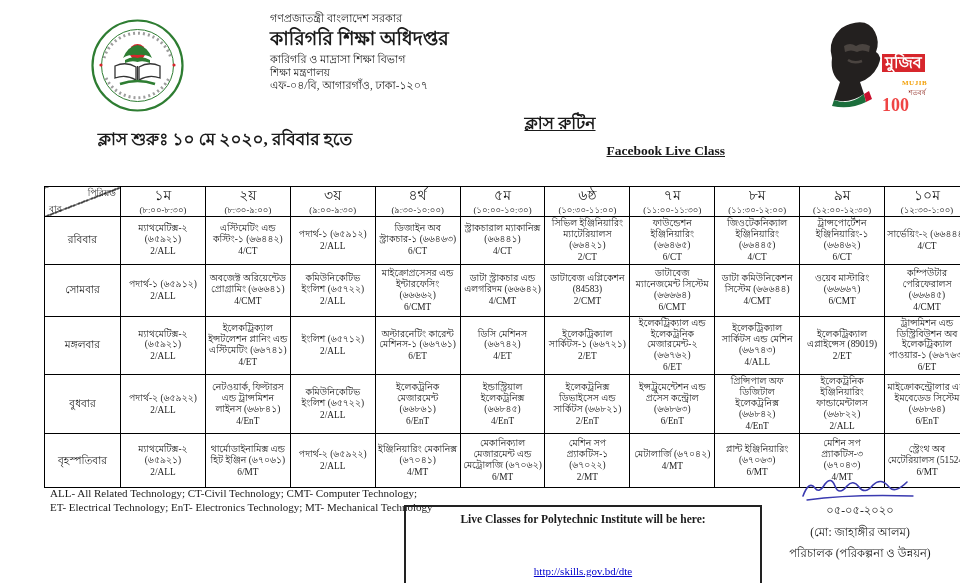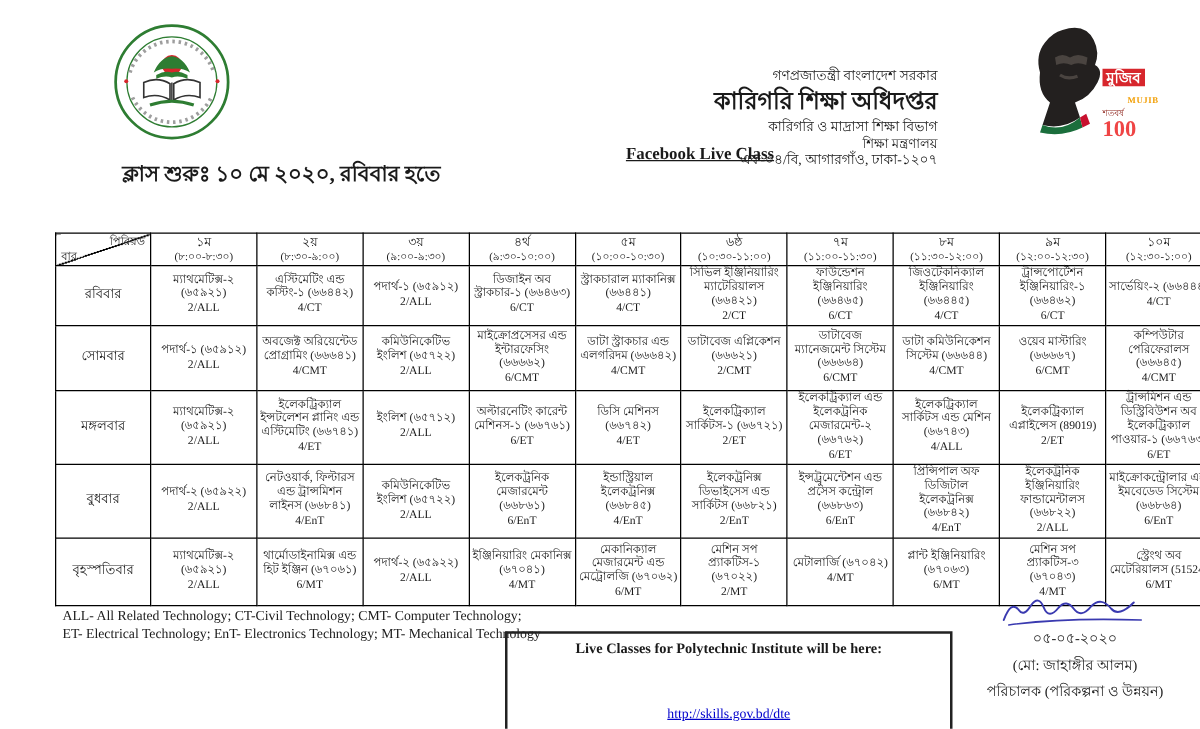--- a/index.html
+++ b/index.html
@@ -3,44 +3,44 @@
 <meta charset="utf-8">
 <style>
   html,body{margin:0;padding:0;}
   body{
     width:960px;height:583px;background:#ffffff;position:relative;
     font-family:"Liberation Serif", serif;color:#1a1a1a;overflow:hidden;
   }
   .abs{position:absolute;}
 
   
-  .gov-block{left:270px;top:12px;width:480px;text-align:right;line-height:1.25;margin-top:43px;}
+  .gov-block{left:270px;top:12px;width:480px;text-align:left;line-height:1.25;}
   .gov-l1{font-size:11px;}
   .gov-l2{font-size:19px;font-weight:bold;margin:1px 0 2px 0;}
   .gov-l3{font-size:11px;}
   .gov-l4{font-size:10.5px;}
   .gov-l5{font-size:11px;}
 
   
   .start-note{left:55px;top:126px;width:340px;text-align:center;font-size:17px;font-weight:bold;}
   .routine-head{left:395px;top:110px;width:330px;text-align:center;}
   .routine-title{font-size:17px;font-weight:bold;text-decoration:underline;}
   .routine-sub{font-size:9.5px;font-weight:bold;margin-top:5px;}
-  .fb-live{font-size:13.5px;font-weight:bold;text-decoration:underline;margin-top:5px;}
+  .fb-live{font-size:13.5px;font-weight:bold;text-decoration:underline;margin-top:5px;text-align:right;}
 
   
   .tbl-wrap{left:44px;top:186px;}
   table{border-collapse:collapse;table-layout:fixed;width:926px;}
   th,td{border:1px solid #000;text-align:center;vertical-align:middle;
         padding:1px 2px;font-weight:normal;font-size:9.3px;line-height:1.18;}
   col.daycol{width:76px;}
   tr.hdr{height:26px;}
   tr.r0{height:47px;} tr.r1{height:52px;} tr.r2{height:57px;}
   tr.r3{height:57px;} tr.r4{height:54px;}
-  .p-name{font-size:10px;}
+  .p-name{font-size:14px;}
   .p-time{font-size:8.6px;}
   .day-cell{font-size:10.5px;}
   .grp{margin-top:1px;}
   
   th.corner{position:relative;padding:0;
     background:linear-gradient(to bottom right,transparent calc(50% - 0.6px),#000 calc(50% - 0.6px),#000 calc(50% + 0.6px),transparent calc(50% + 0.6px));}
   .corner-top{position:absolute;top:1px;right:4px;font-size:9px;}
   .corner-bottom{position:absolute;bottom:1px;left:4px;font-size:9px;}
 
   
@@ -54,23 +54,23 @@
   .sig-svg{display:block;margin:0 auto;}
   .sig-date{font-size:11.5px;margin-top:-4px;}
   .sig-name{font-size:11.5px;margin-top:3px;}
   .sig-desig{font-size:11.5px;margin-top:2px;}
 
   
   .dte-logo{left:90px;top:18px;}
   .mujib-logo{left:820px;top:16px;width:132px;height:92px;}
   .mujib-art{position:absolute;left:0;top:0;}
   .mujib-txt{position:absolute;left:62px;top:38px;width:70px;line-height:1;}
-  .mujib-bn{display:inline-block;background:#d7262c;color:#fff;font-size:12px;font-weight:bold;padding:1px 3px;}
+  .mujib-bn{display:inline-block;background:#d7262c;color:#fff;font-size:16px;font-weight:bold;padding:1px 3px;}
   .mujib-en{color:#f29f05;font-size:7px;font-weight:bold;letter-spacing:0.5px;padding-left:20px;}
-  .mujib-sh{color:#8a1e15;font-size:7px;display:block;margin-top:2px;}
+  .mujib-sh{color:#8a1e15;font-size:7px;display:block;margin-top:2px;text-align:center;}
   .mujib-100{color:#ef4444;font-size:18px;font-weight:bold;line-height:0.9;display:block;}
 </style>
 </head>
 <body>
 
 <div class="abs dte-logo">
   <svg width="95" height="95" viewBox="0 0 95 95">
     <circle cx="47.5" cy="47.5" r="45" fill="#fff" stroke="#2e7d32" stroke-width="2.2"></circle>
     <circle cx="47.5" cy="47.5" r="36" fill="#fff" stroke="#2e7d32" stroke-width="1"></circle>
     <path d="M14 40 A35 35 0 0 1 81 40" fill="none" stroke="#9e9e9e" stroke-width="3" stroke-dasharray="2 3"></path>
@@ -105,20 +105,21 @@
   </svg>
   <div class="mujib-txt">
     <span class="mujib-bn">মুজিব</span><span class="mujib-en">MUJIB</span>
     <span class="mujib-sh">শতবর্ষ</span>
     <span class="mujib-100">100</span>
   </div>
 </div>
 
 <div class="abs start-note">ক্লাস শুরুঃ ১০ মে ২০২০, রবিবার হতে</div>
 <div class="abs routine-head">
+  <div class="routine-title">ক্লাস রুটিন</div>
   <div class="fb-live">Facebook Live Class</div>
 </div>
 
 <div class="abs tbl-wrap">
   <table>
     <colgroup>
         <col class="daycol">
       </colgroup>
     <tbody id="tbl-body">
         <tr class="hdr">
@@ -226,21 +227,21 @@
           </td>
           <td>
             <div class="subj">মাইক্রোপ্রসেসর এন্ড ইন্টারফেসিং (৬৬৬৬২)</div>
             <div class="grp">6/CMT</div>
           </td>
           <td>
             <div class="subj">ডাটা স্ট্রাকচার এন্ড এলগরিদম (৬৬৬৪২)</div>
             <div class="grp">4/CMT</div>
           </td>
           <td>
-            <div class="subj">ডাটাবেজ এপ্লিকেশন (৬৬৬২১)</div>
+            <div class="subj">ডাটাবেজ এপ্লিকেশন (84583)</div>
             <div class="grp">2/CMT</div>
           </td>
           <td>
             <div class="subj">ডাটাবেজ ম্যানেজমেন্ট সিস্টেম (৬৬৬৬৪)</div>
             <div class="grp">6/CMT</div>
           </td>
           <td>
             <div class="subj">ডাটা কমিউনিকেশন সিস্টেম (৬৬৬৪৪)</div>
             <div class="grp">4/CMT</div>
           </td>

